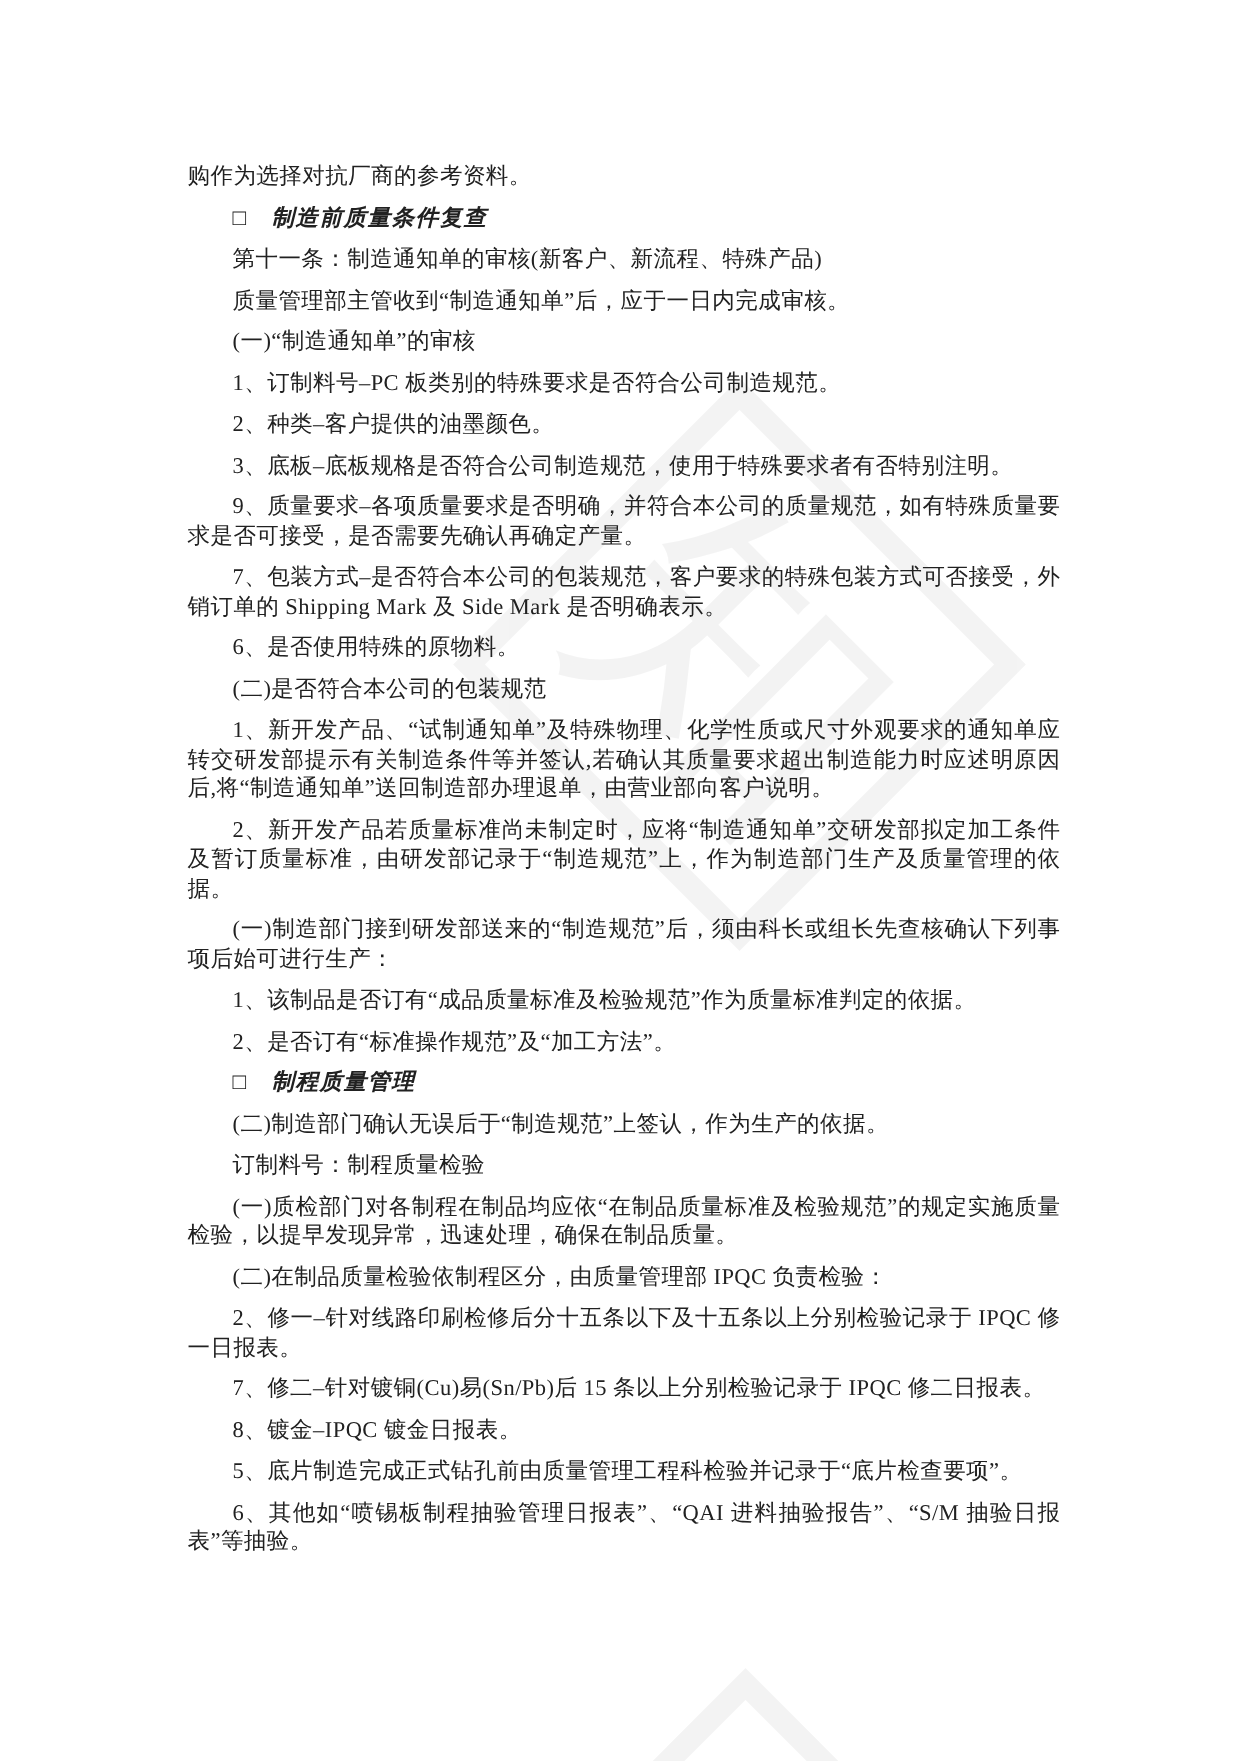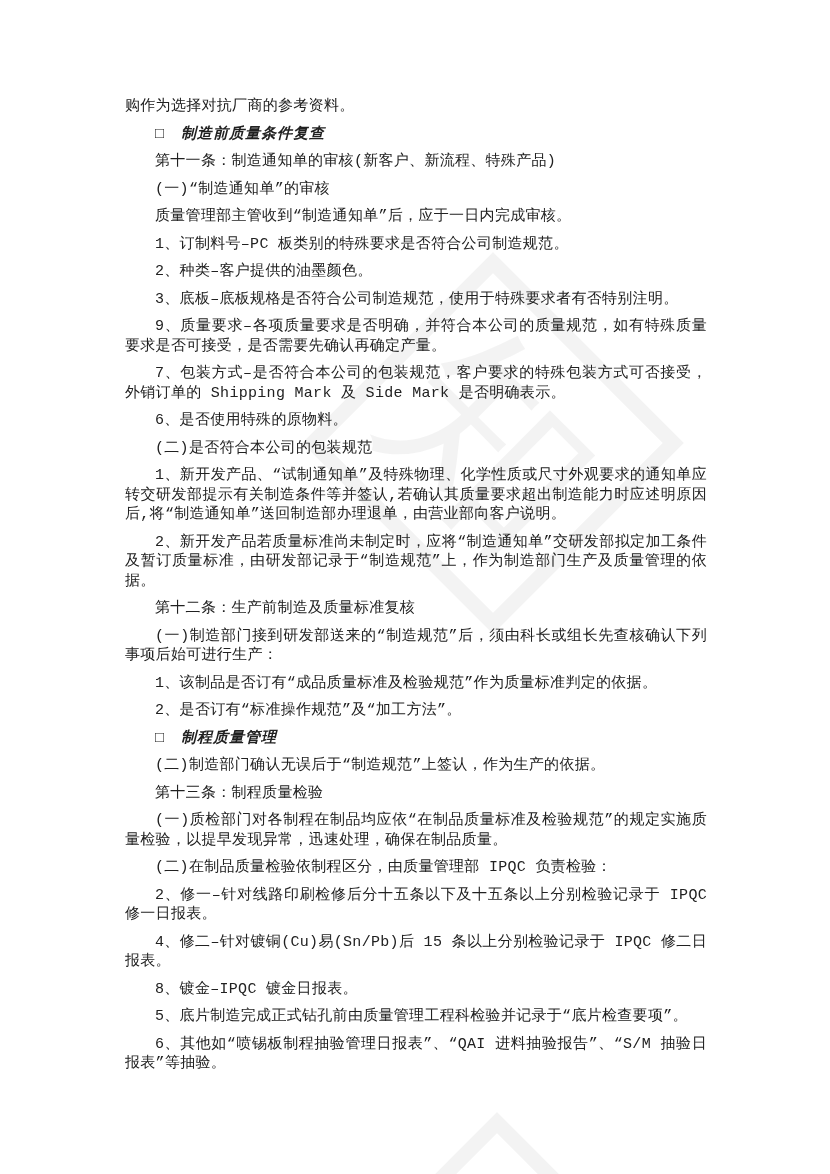--- a/index.html
+++ b/index.html
@@ -12,27 +12,26 @@
     position: relative;
     width: 830px;
     height: 1174px;
     background: #ffffff;
     overflow: hidden;
     color: #212121;
   }
   .doc-body {
     position: absolute;
     left: 125px;
-    top: 97px;
+    top: 109px;
     width: 582px;
     font-size: 15px;
     line-height: 19.5px;
     color: #212121;
     z-index: 2;
-    font-family: Liberation Mono, monospace;
   }
   .para {
     margin: 0 0 8px 0;
     text-indent: 2em;
     text-align: justify;
     letter-spacing: 0.3px;
   }
   .para.continuation {
     text-indent: 0;
   }
@@ -80,40 +79,39 @@
   </div>
 
   <div class="watermark wm-bottom">
     <span class="wm-char">知</span>
   </div>
 
   <div class="doc-body">
       <p class="para continuation">购作为选择对抗厂商的参考资料。</p>
       <p class="para section">□　制造前质量条件复查</p>
       <p class="para article">第十一条：制造通知单的审核(新客户、新流程、特殊产品)</p>
+      <p class="para body">质量管理部主管收到“制造通知单”后，应于一日内完成审核。</p>
       <p class="para body">(一)“制造通知单”的审核</p>
-      <p class="para body">质量管理部主管收到“制造通知单”后，应于一日内完成审核。</p>
       <p class="para body">1、订制料号–PC 板类别的特殊要求是否符合公司制造规范。</p>
       <p class="para body">2、种类–客户提供的油墨颜色。</p>
       <p class="para body">3、底板–底板规格是否符合公司制造规范，使用于特殊要求者有否特别注明。</p>
       <p class="para body">9、质量要求–各项质量要求是否明确，并符合本公司的质量规范，如有特殊质量要求是否可接受，是否需要先确认再确定产量。</p>
       <p class="para body">7、包装方式–是否符合本公司的包装规范，客户要求的特殊包装方式可否接受，外销订单的 Shipping Mark 及 Side Mark 是否明确表示。</p>
       <p class="para body">6、是否使用特殊的原物料。</p>
       <p class="para body">(二)是否符合本公司的包装规范</p>
       <p class="para body">1、新开发产品、“试制通知单”及特殊物理、化学性质或尺寸外观要求的通知单应转交研发部提示有关制造条件等并签认,若确认其质量要求超出制造能力时应述明原因后,将“制造通知单”送回制造部办理退单，由营业部向客户说明。</p>
       <p class="para body">2、新开发产品若质量标准尚未制定时，应将“制造通知单”交研发部拟定加工条件及暂订质量标准，由研发部记录于“制造规范”上，作为制造部门生产及质量管理的依据。</p>
-      <p class="para article">第十二条：生产前制造及质量标准复核</p>
       <p class="para body">(一)制造部门接到研发部送来的“制造规范”后，须由科长或组长先查核确认下列事项后始可进行生产：</p>
       <p class="para body">1、该制品是否订有“成品质量标准及检验规范”作为质量标准判定的依据。</p>
       <p class="para body">2、是否订有“标准操作规范”及“加工方法”。</p>
       <p class="para section">□　制程质量管理</p>
       <p class="para body">(二)制造部门确认无误后于“制造规范”上签认，作为生产的依据。</p>
-      <p class="para article">第十三条：制程质量检验</p>
+      <p class="para article">订制料号：制程质量检验</p>
       <p class="para body">(一)质检部门对各制程在制品均应依“在制品质量标准及检验规范”的规定实施质量检验，以提早发现异常，迅速处理，确保在制品质量。</p>
       <p class="para body">(二)在制品质量检验依制程区分，由质量管理部 IPQC 负责检验：</p>
       <p class="para body">2、修一–针对线路印刷检修后分十五条以下及十五条以上分别检验记录于 IPQC 修一日报表。</p>
-      <p class="para body">4、修二–针对镀铜(Cu)易(Sn/Pb)后 15 条以上分别检验记录于 IPQC 修二日报表。</p>
+      <p class="para body">7、修二–针对镀铜(Cu)易(Sn/Pb)后 15 条以上分别检验记录于 IPQC 修二日报表。</p>
       <p class="para body">8、镀金–IPQC 镀金日报表。</p>
       <p class="para body">5、底片制造完成正式钻孔前由质量管理工程科检验并记录于“底片检查要项”。</p>
       <p class="para body">6、其他如“喷锡板制程抽验管理日报表”、“QAI 进料抽验报告”、“S/M 抽验日报表”等抽验。</p>
     </div>
 
 </div>
 
 </body></html>

